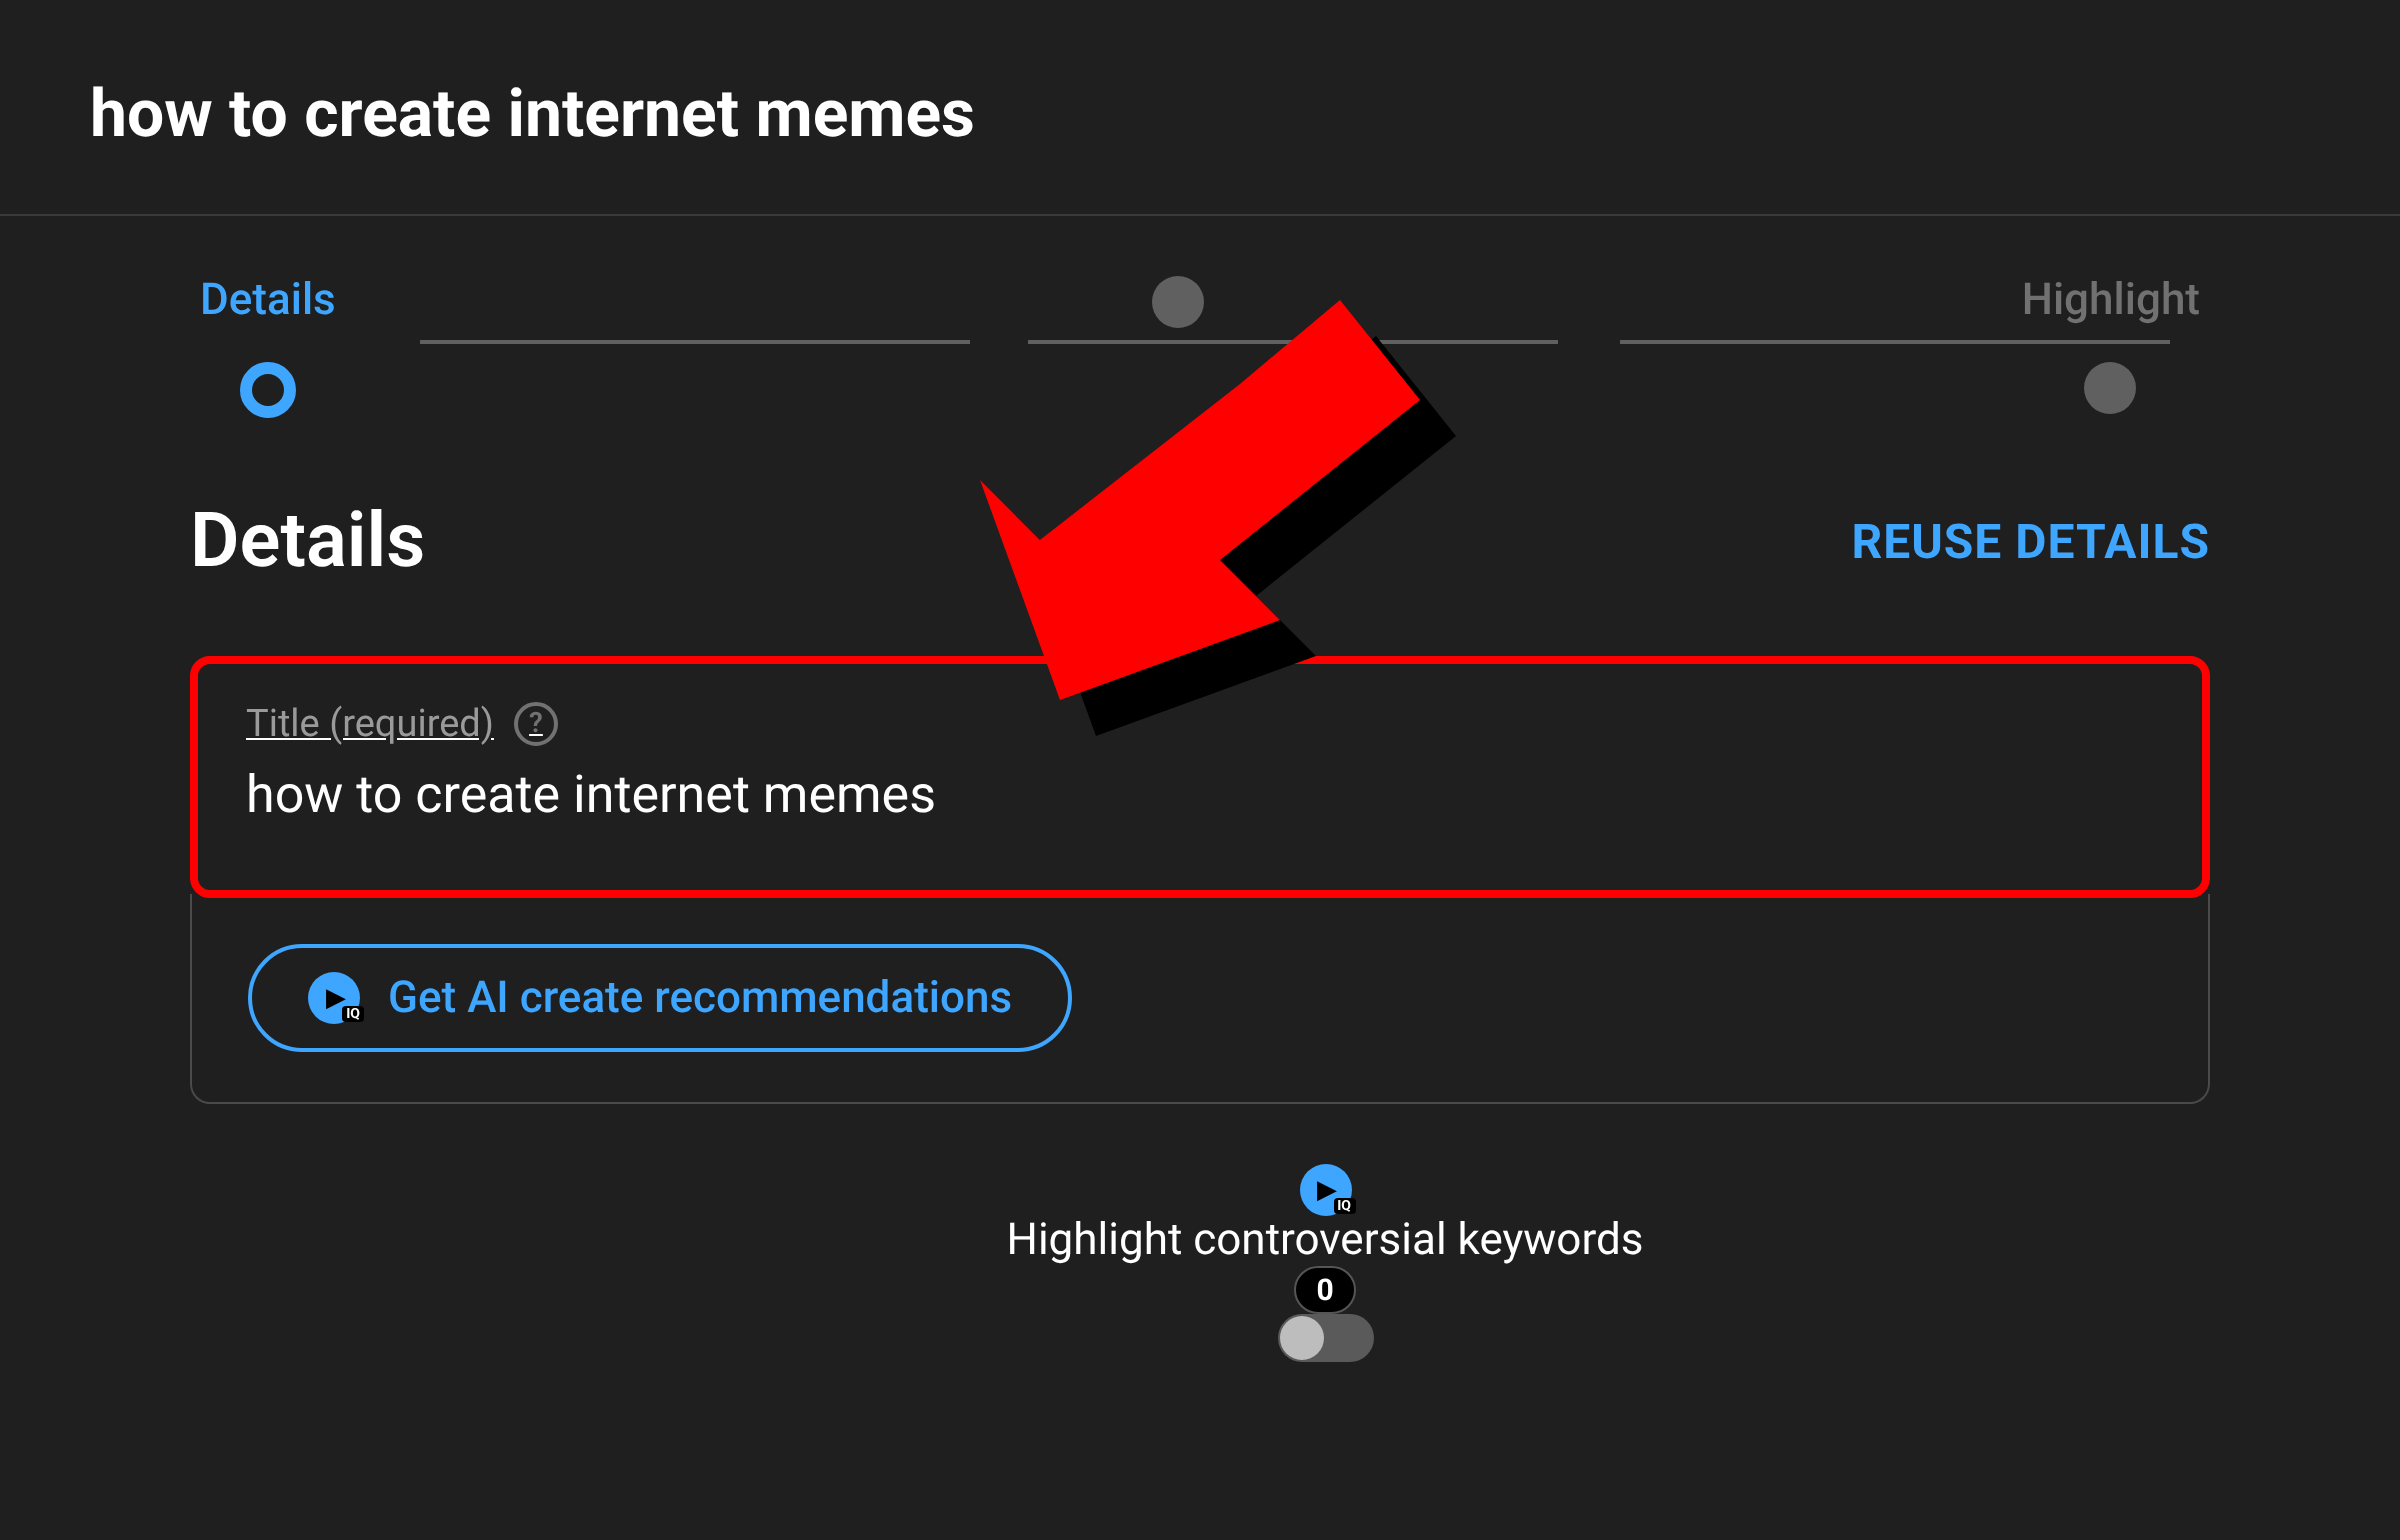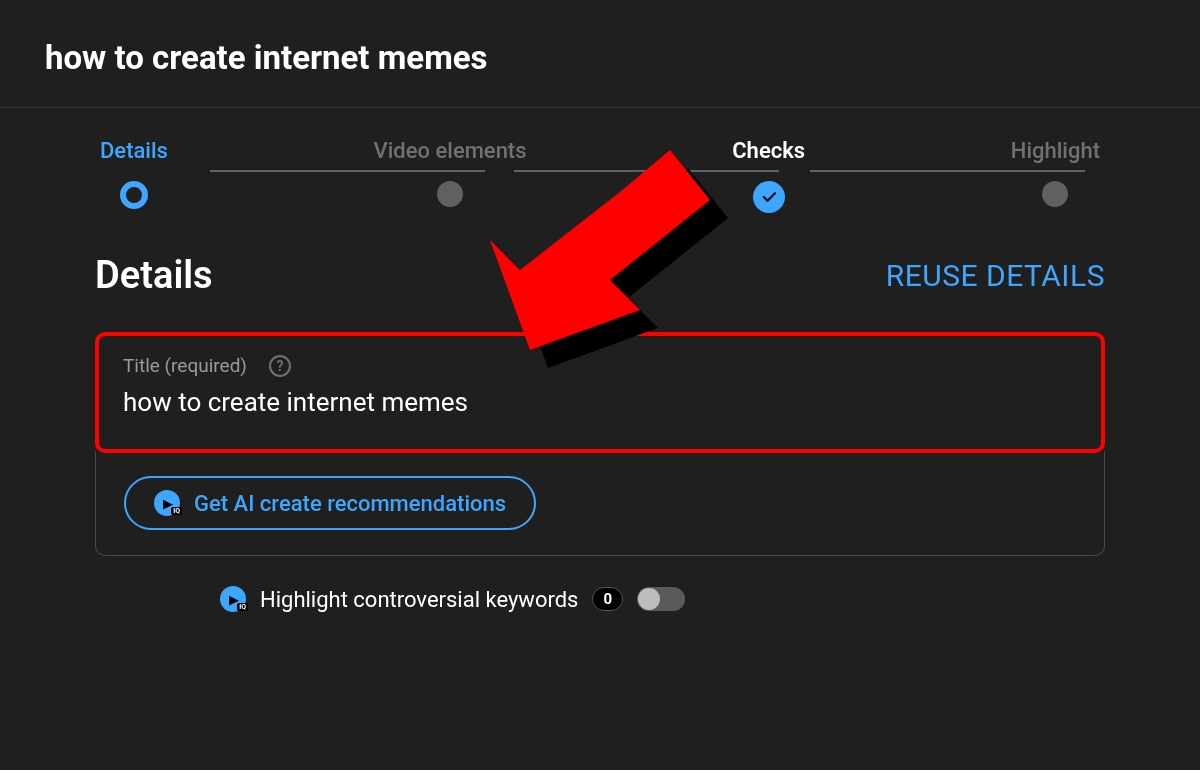--- a/index.html
+++ b/index.html
@@ -86,39 +86,40 @@
       justify-content: space-between;
       align-items: center;
       margin-bottom: 35px;
     }
     .section-title {
       font-size: 38px;
       font-weight: 600;
       color: #ffffff;
     }
     .reuse-link {
-      font-size: 30px;
-      font-weight: 400;
+      font-size: 24px;
+      font-weight: 700;
       color: #3ea6ff;
       letter-spacing: 0.5px;
       cursor: pointer;
       margin-left: 40px;
     }
 
     .title-box {
       border: 4px solid #ff0000;
       border-radius: 10px;
       padding: 18px 24px 32px 24px;
       background: #1f1f1f;
     }
     .title-label-row {
       display: flex;
       align-items: center;
-      gap: 22px;
+      gap: 10px;
       margin-bottom: 10px;
+      text-decoration: underline;
     }
     .title-label {
       font-size: 19px;
       color: #9a9a9a;
     }
     .help-icon {
       width: 22px;
       height: 22px;
       border: 2px solid #717171;
       border-radius: 50%;
@@ -180,22 +181,22 @@
       color: #fff;
       padding: 0 2px;
       border-radius: 2px;
       right: -2px;
       bottom: 1px;
     }
 
     .highlight-row {
       display: flex;
       align-items: center;
-      gap: 14px;
       padding: 30px 0 0 125px;
+      flex-direction: column;
     }
     .highlight-label {
       font-size: 22px;
       color: #ffffff;
       font-weight: 400;
     }
     .badge {
       background: #000;
       color: #fff;
       font-size: 15px;
@@ -241,32 +242,23 @@
   <div class="step-line line1"></div>
   <div class="step-line line2"></div>
   <div class="step-line line3"></div>
 
   <div class="step">
     <div class="step-label active">Details</div>
     <div class="step-circle active"></div>
   </div>
 
   <div class="step">
-    <div class="step-label inactive">Video elements</div>
     <div class="step-circle pending"></div>
   </div>
 
-  <div class="step">
-    <div class="step-label completed">Checks</div>
-    <div class="step-circle done">
-      <svg viewBox="0 0 24 24">
-          <path d="M5 12l5 5L20 7" stroke="#0d0d0d" stroke-width="3" fill="none" stroke-linecap="round" stroke-linejoin="round"></path>
-        </svg>
-    </div>
-  </div>
 
   <div class="step">
     <div class="step-label inactive">Highlight</div>
     <div class="step-circle pending"></div>
   </div>
 </div>
 
 <div class="content">
   <div class="section-header">
     <div class="section-title">Details</div>

